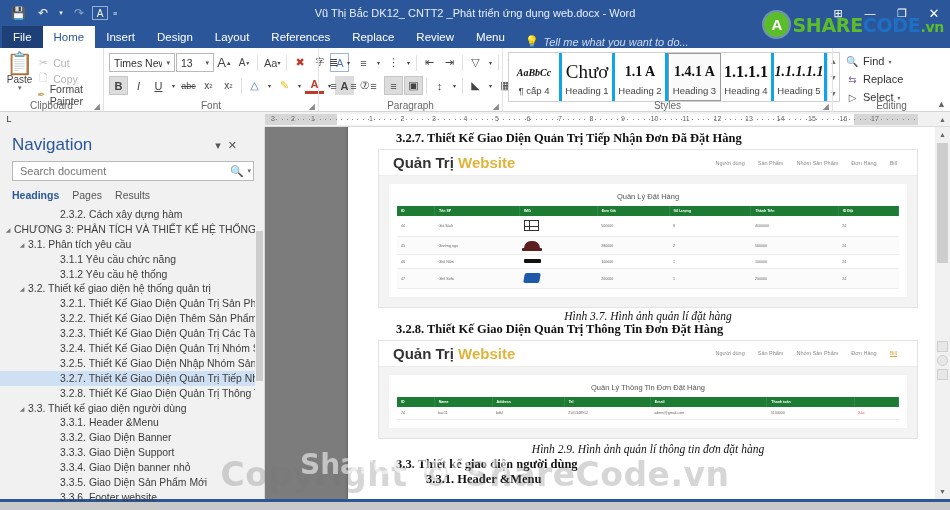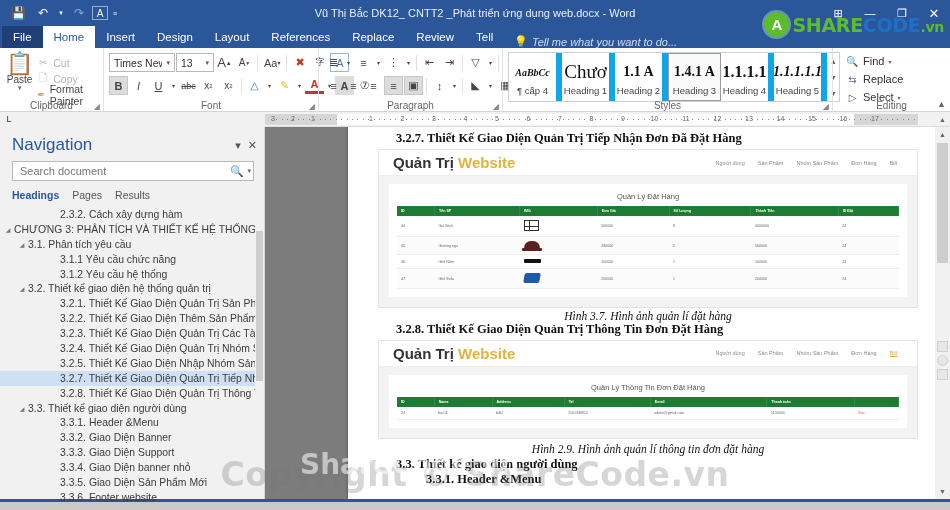--- a/index.html
+++ b/index.html
@@ -98,21 +98,21 @@
     padding:0 2px 0 4px; gap:2px;
   }
   .combo .cv{ flex:1; white-space:nowrap; overflow:hidden; }
   .combo .ar{ font-size:7px; color:#555; padding:0 2px; }
   .sep{ width:1px; height:16px; background:#e0e0e0; margin:0 2px; }
   .red{ color:#c0392b; } .yel{ color:#e8c11c; } .blu{ color:#4a77b4; }
 
   
   .gallery{ display:flex; border:1px solid #d0d0d0; height:50px; background:#fff; }
   .scell{
-    width:53px; border-right:6px solid #0ea5e9; display:flex; flex-direction:column;
+    width:53px; border-right:3px solid #0ea5e9; display:flex; flex-direction:column;
     align-items:center; justify-content:center; padding-top:1px;
   }
   .scell:last-child{ border-right:none; }
   .scell.sel{ border:1px solid #9a9a9a; background:#fafafa; }
   .spreview{
     font-family:"Liberation Serif", serif; color:#111; height:26px;
     display:flex; align-items:center; justify-content:center; overflow:hidden;
     white-space:nowrap; width:100%;
   }
   .scaption{ font-size:9.5px; color:#444; }
@@ -137,21 +137,21 @@
   }
   .rgray{ position:absolute; top:0; bottom:0; background:#d6d6d6; }
   .rnum{ position:absolute; top:1px; transform:translateX(-50%); }
   .rdot{ position:absolute; top:5px; width:1px; height:1px; background:#888; }
 
   
   .main{ display:flex; height:372px; }
 
   
   .navpane{ width:265px; background:#f1f1f1; border-right:1px solid #d9d9d9; position:relative;}
-  .navhead{ display:flex; align-items:center; padding:8px 4px 4px 12px; }
+  .navhead{ display:flex; align-items:center; padding:8px 24px 4px 12px; }
   .navtitle{ font-size:17px; color:#2b579a; font-weight:normal; }
   .navhead .acts{ margin-left:auto; display:flex; gap:7px; color:#555; font-size:11px; padding-right:3px;}
   .searchrow{ padding:2px 10px 6px 12px; }
   .searchbox{
     height:20px; border:1px solid #b9b9b9; background:#fff; display:flex; align-items:center;
     padding:0 2px 0 5px;
   }
   .searchbox input{
     border:0; outline:0; flex:1; font-size:11px; color:#777; background:transparent;
     font-family:"Liberation Sans", sans-serif;
@@ -286,21 +286,21 @@
 
 <div class="tabstrip">
   <div class="tab file">File</div>
   <div class="tab active">Home</div>
   <div class="tab">Insert</div>
   <div class="tab">Design</div>
   <div class="tab">Layout</div>
   <div class="tab">References</div>
   <div class="tab">Replace</div>
   <div class="tab">Review</div>
-  <div class="tab">Tell</div>
+  <div class="tab">Menu</div>
   <div class="tellme">
     <span class="bulb">💡</span>
     <span>Tell me what you want to do...</span>
   </div>
 </div>
 
 <div class="ribbon">
 
   <div class="rgroup" style="width:103px">
     <div class="gbody">

